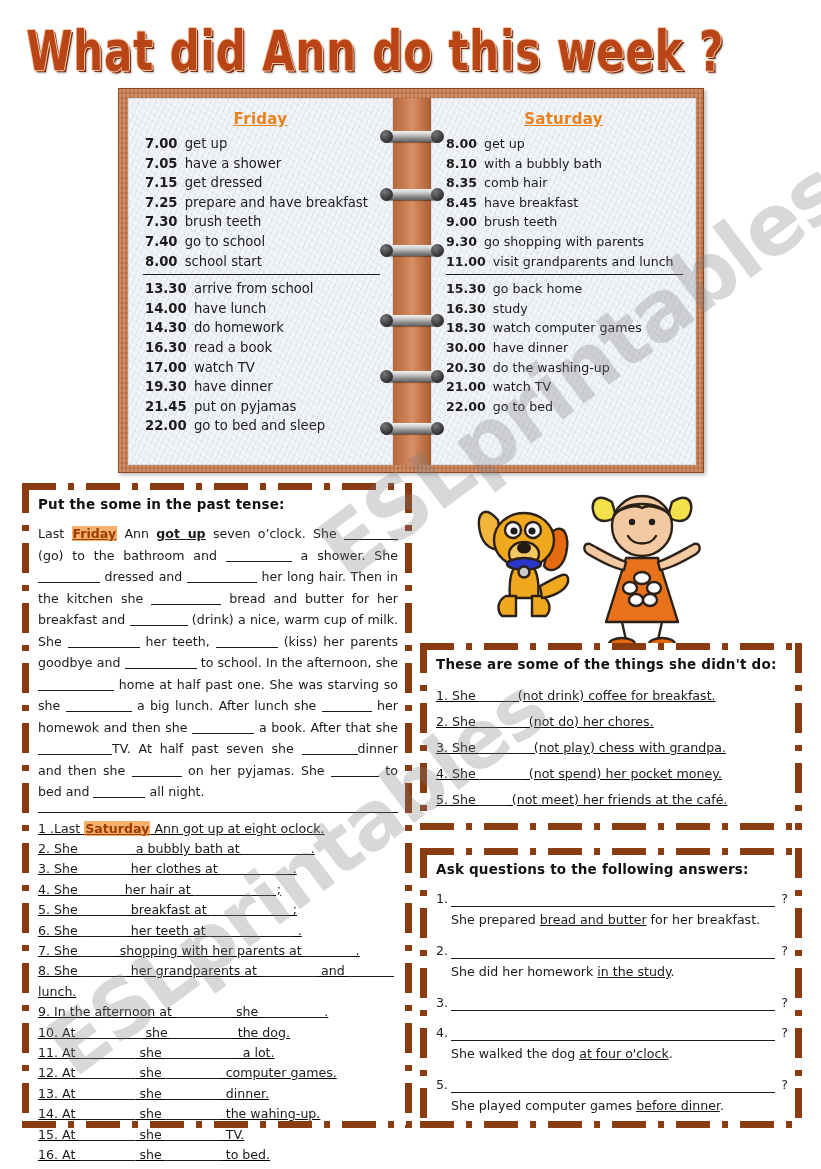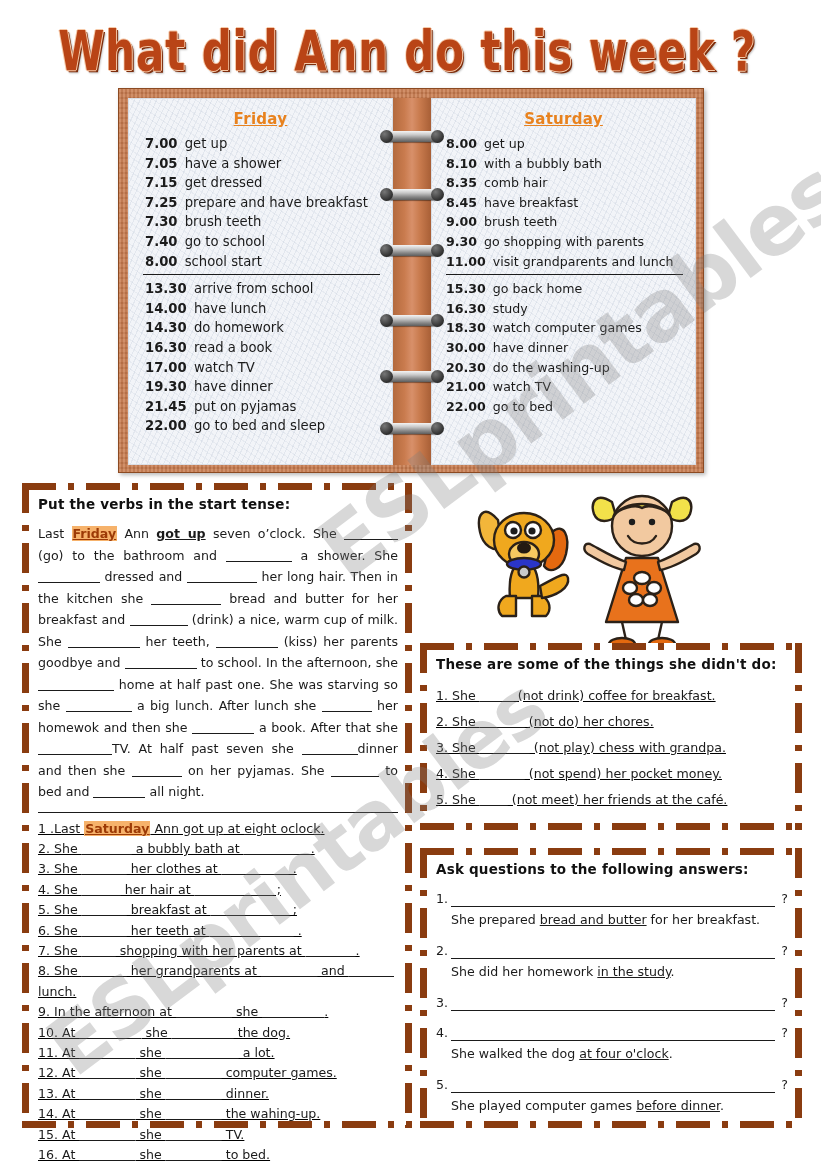--- a/index.html
+++ b/index.html
@@ -42,21 +42,20 @@
     font-size: 80px;
   }
 
   
   #title {
     position: absolute;
     left: 0; top: 22px;
     width: 700px;
     text-align: center;
     z-index: 10;
-    margin-left: 32px;
   }
   #title .t {
     display: inline-block;
     font-family: "DejaVu Sans", sans-serif;
     font-size: 50px;
     font-weight: bold;
     font-stretch: condensed;
     color: #B94416;
     letter-spacing: 1px;
     transform: scaleX(0.93) scaleY(1.12);
@@ -381,21 +380,21 @@
     </svg>
   </div>
 
   <div class="dash-box" id="left-box">
     <div class="edge edge-h edge-t"></div>
     <div class="edge edge-h edge-b"></div>
     <div class="edge edge-v edge-l"></div>
     <div class="edge edge-v edge-r"></div>
 
     <div id="left-inner">
-      <div class="box-head">Put the verbs in the start tense:</div>
+      <div class="box-head">Put the some in the past tense:</div>
 
       <div class="para">
         Last <span class="hl">Friday</span>
         Ann <span class="bu">got up</span>
         seven o’clock. She <span class="bl" style="width:54px"></span> (go)
         to the bathroom and <span class="bl" style="width:66px"></span> a shower. She
         <span class="bl" style="width:62px"></span>
         dressed and <span class="bl" style="width:70px"></span> her long hair. Then in the
         kitchen she <span class="bl" style="width:70px"></span> bread and butter for her
         breakfast and <span class="bl" style="width:58px"></span> (drink) a nice, warm cup of

